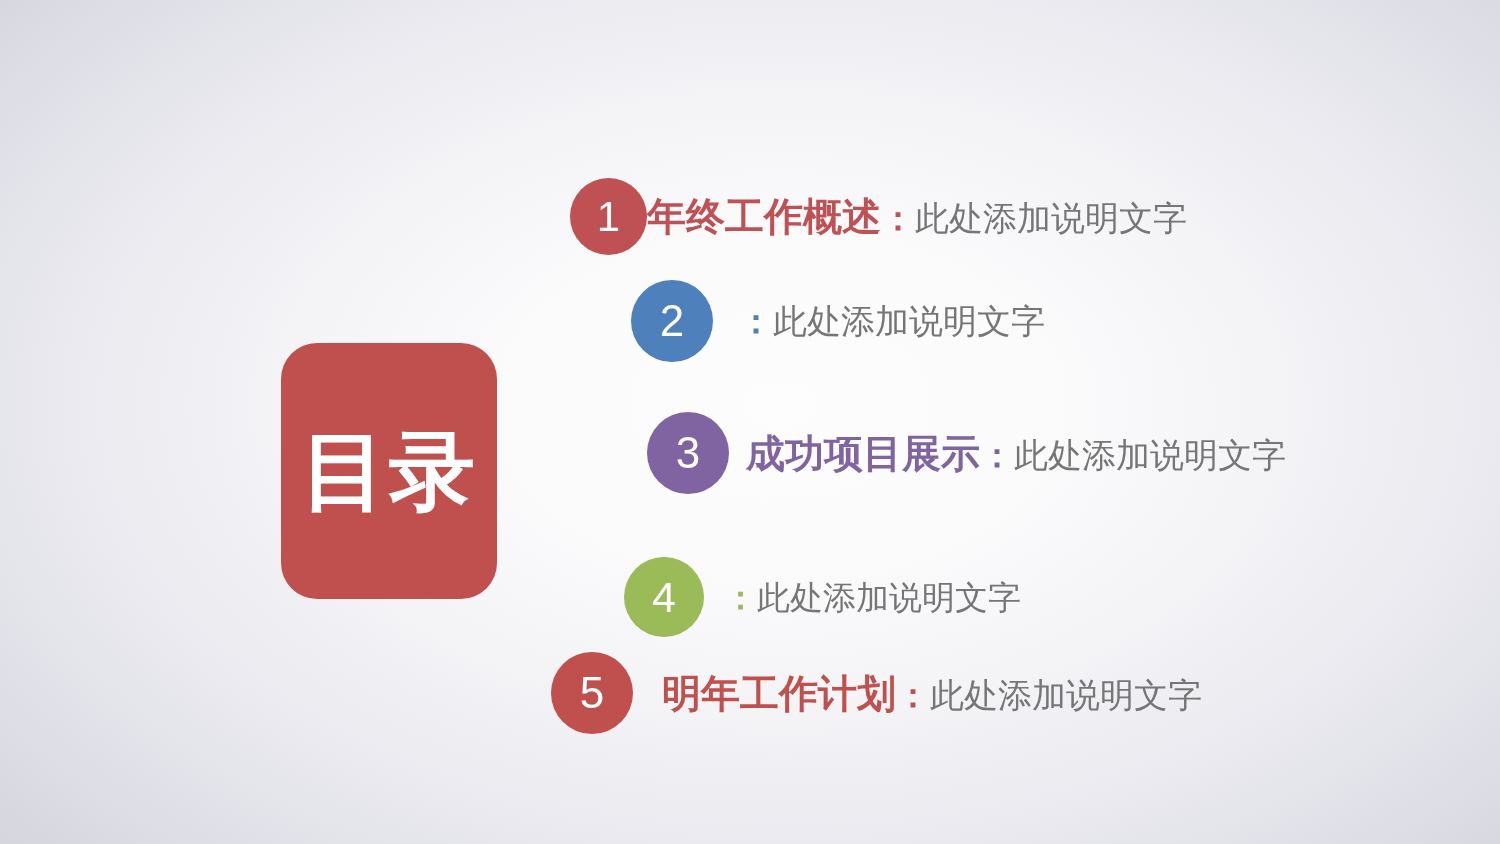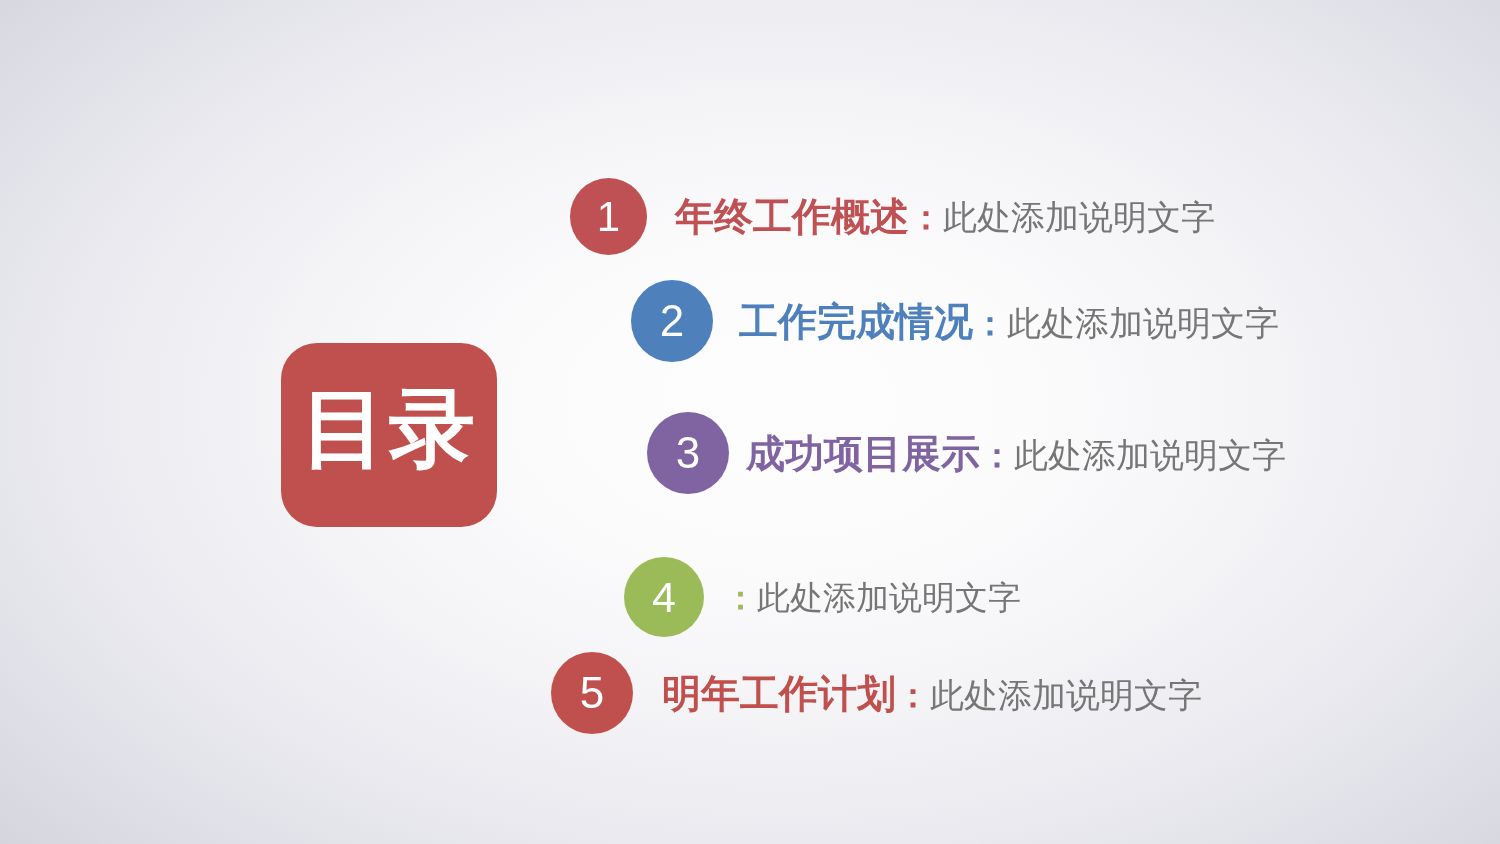--- a/index.html
+++ b/index.html
@@ -28,27 +28,26 @@
         #d1d1da 100%);
     overflow: hidden;
   }
 
   
   #toc-badge {
     position: absolute;
     left: 281px;
     top: 343px;
     width: 216px;
-    height: 184px;
+    height: 256px;
     border-radius: 36px;
     display: flex;
     align-items: center;
     justify-content: center;
     box-sizing: border-box;
-    font-family: Liberation Mono, monospace;
   }
   #toc-badge-label {
     color: #ffffff;
     font-size: 86px;
     font-weight: bold;
     letter-spacing: 2px;
     line-height: 1;
     white-space: nowrap;
   }
 
@@ -96,33 +95,32 @@
 <div id="slide">
 
   <div id="toc-badge" style="background: rgb(192, 80, 77);">
     <span id="toc-badge-label" style="color: rgb(255, 255, 255);">目录</span>
   </div>
 
   <div class="toc-item" style="left:570px; top:178px;">
     <div class="toc-circle" style="width: 77px; height: 77px; background: rgb(191, 80, 83);">
       <span class="toc-circle-number" style="font-size:42px;">1</span>
     </div>
-    <div class="toc-text" style="margin-left:28px;align-items:center;">
+    <div class="toc-text" style="">
       <span class="toc-title" style="font-size: 39px; color: rgb(191, 80, 83);">年终工作概述</span>
       <span class="toc-colon" style="font-size: 34px; color: rgb(191, 80, 83);">：</span>
       <span class="toc-desc" style="font-size: 34px; color: rgb(118, 118, 118);">此处添加说明文字</span>
     </div>
   </div>
 
   <div class="toc-item" style="left:631px; top:280px;">
     <div class="toc-circle" style="width: 82px; height: 82px; background: rgb(78, 128, 188);">
       <span class="toc-circle-number" style="font-size:44px;">2</span>
     </div>
     <div class="toc-text" style="margin-left:26px;">
-      <span class="toc-title" style="font-size: 39px; color: rgb(78, 128, 188);">工作完成情况</span>
       <span class="toc-colon" style="font-size: 34px; color: rgb(78, 128, 188);">：</span>
       <span class="toc-desc" style="font-size: 34px; color: rgb(118, 118, 118);">此处添加说明文字</span>
     </div>
   </div>
 
   <div class="toc-item" style="left:647px; top:412px;">
     <div class="toc-circle" style="width: 82px; height: 82px; background: rgb(128, 100, 162);">
       <span class="toc-circle-number" style="font-size:44px;">3</span>
     </div>
     <div class="toc-text" style="margin-left:17px;">

